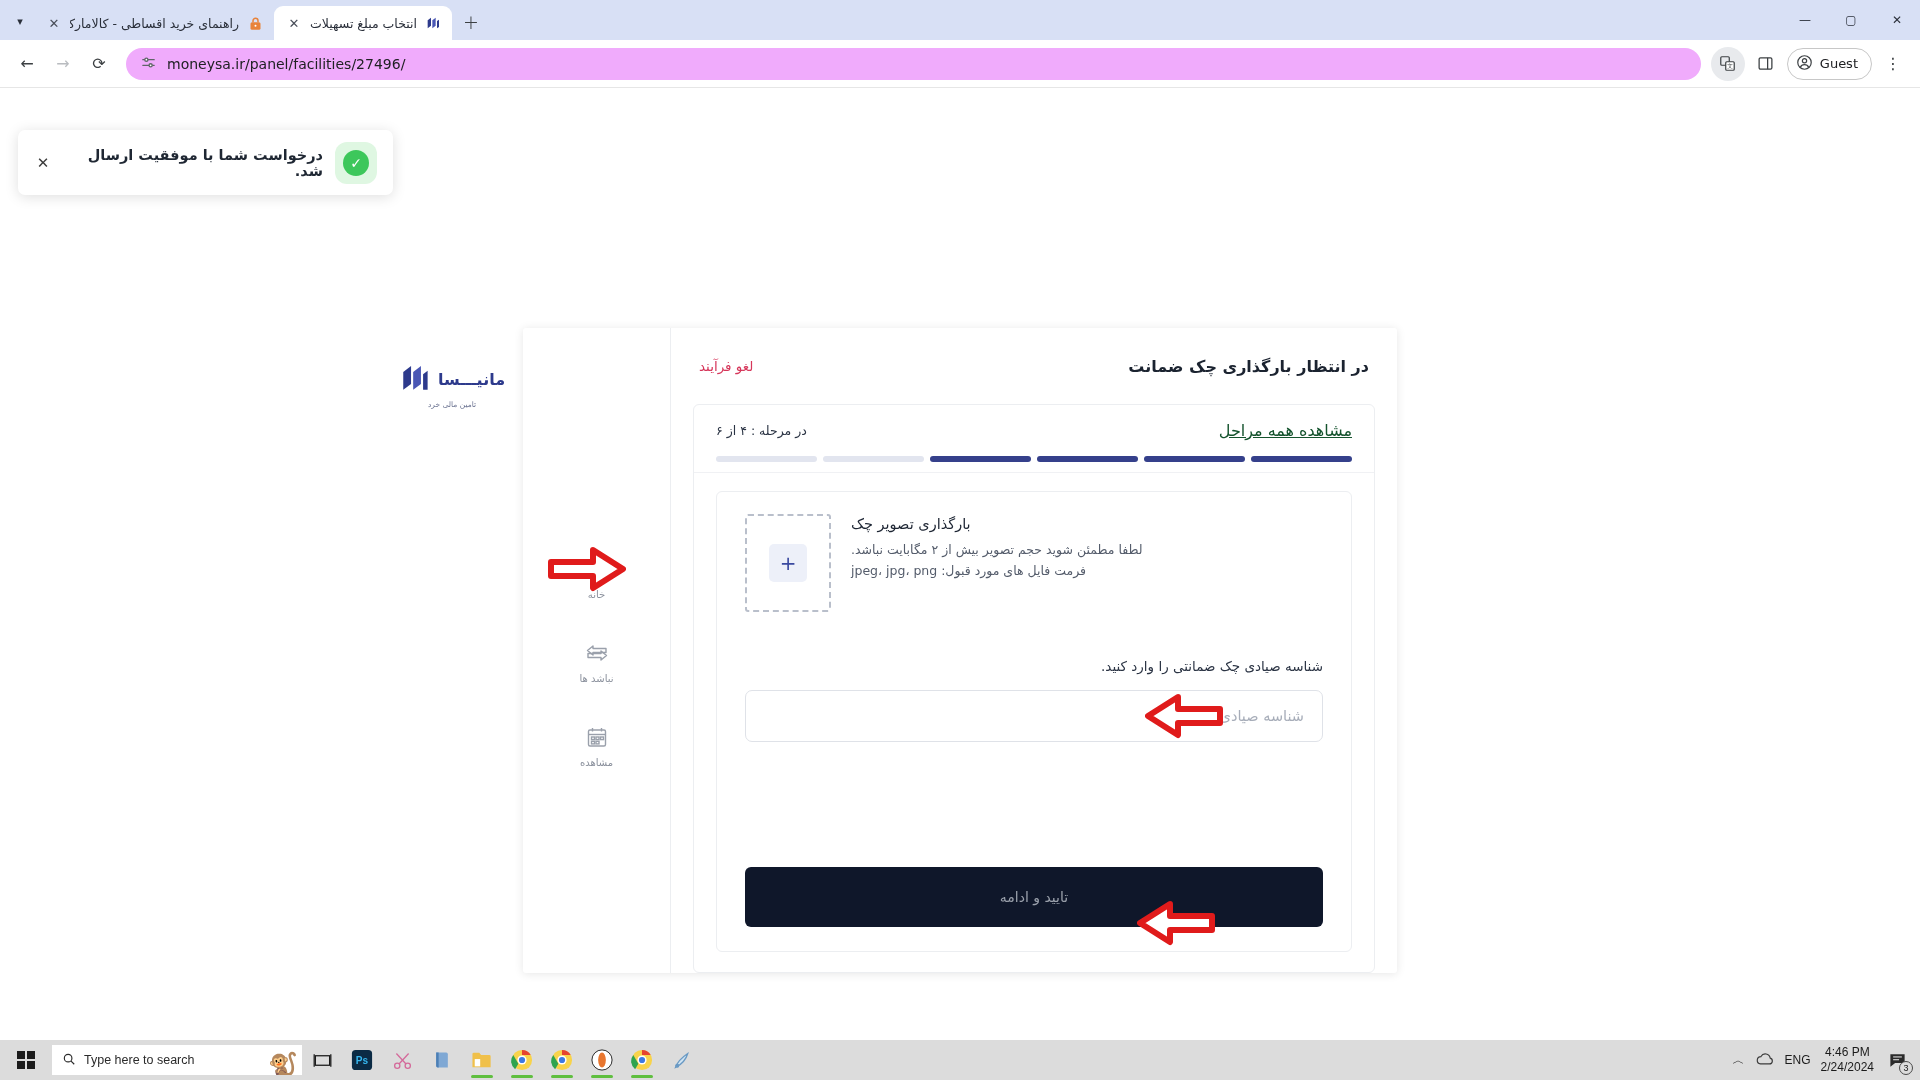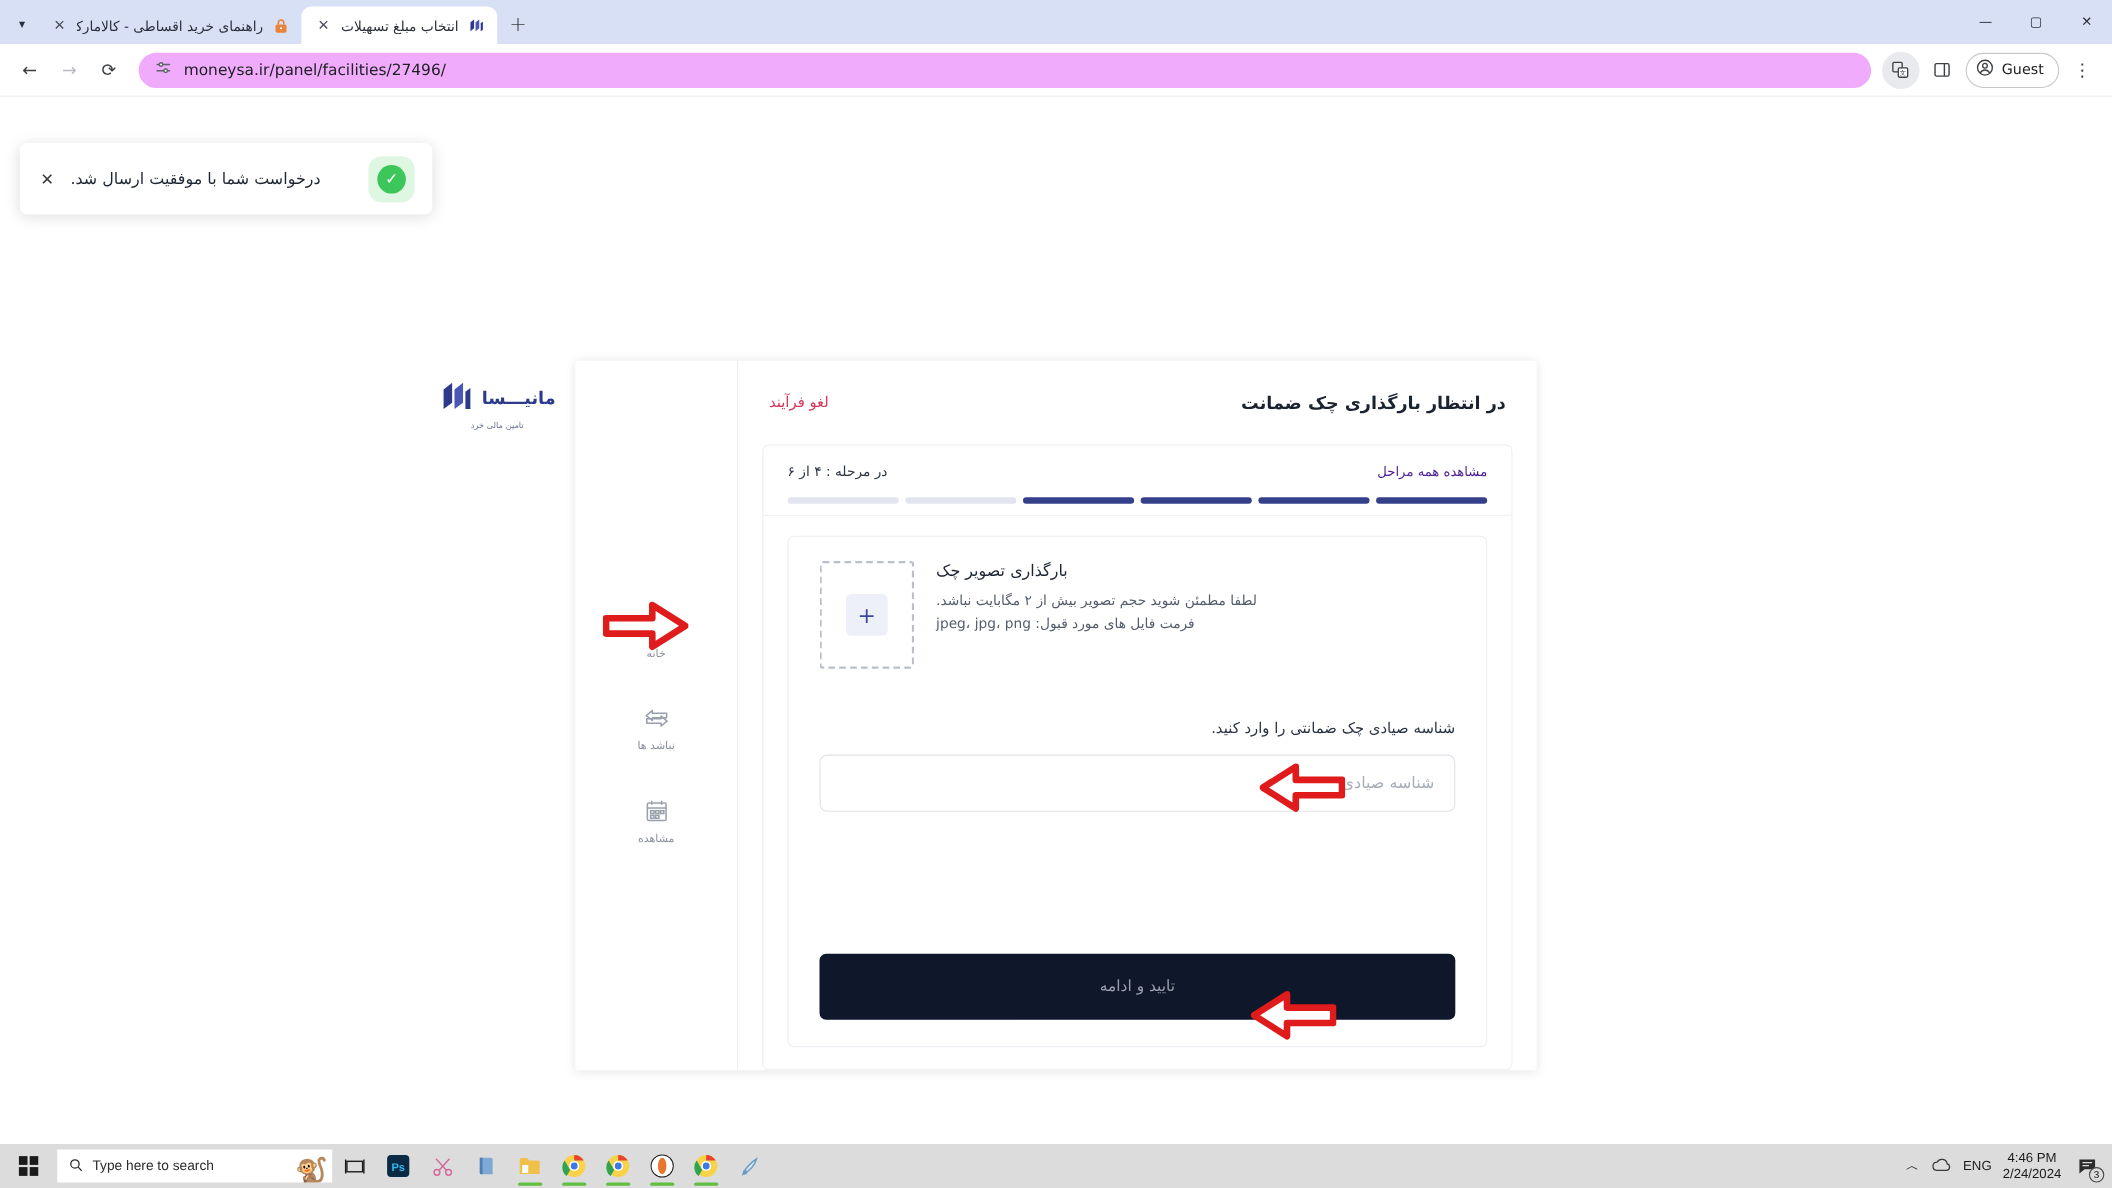--- a/index.html
+++ b/index.html
@@ -62,55 +62,55 @@
   
   .page { flex: 1; background: #ffffff; position: relative; overflow: hidden; }
 
   
   .toast {
     position: absolute; left: 18px; top: 42px; width: 375px; height: 65px;
     background: #ffffff; border-radius: 7px; box-shadow: 0 2px 14px rgba(0,0,0,0.13);
     display: flex; align-items: center; direction: ltr; padding: 0 16px; gap: 12px;
   }
   .toast-close { font-size: 15px; color: #3b3b3b; width: 18px; text-align: center; }
-  .toast-msg { flex: 1; text-align: left; font-size: 14.5px; color: #1f2733; direction: rtl; font-weight: 400; }
+  .toast-msg { flex: 1; text-align: right; font-size: 14.5px; color: #1f2733; direction: rtl; font-weight: 700; }
   .toast-icon-wrap { width: 42px; height: 42px; border-radius: 12px; background: #dff7e2;
     display: flex; align-items: center; justify-content: center; }
   .toast-icon { width: 26px; height: 26px; border-radius: 50%; background: #3dc75b;
     display: flex; align-items: center; justify-content: center; color: #fff; font-size: 14px; }
 
   
   .card {
     position: absolute; left: 523px; top: 240px; width: 874px; height: 645px;
     background: #ffffff; box-shadow: 0 1px 10px rgba(0,0,0,0.10); border-radius: 3px;
     display: flex; direction: rtl;
   }
   .card-main { flex: 1; display: flex; flex-direction: column; position: relative; }
   .card-rail { width: 148px; border-right: 1px solid #eceef1; display: flex; flex-direction: column;
     align-items: center; padding-top: 228px; gap: 40px; }
 
   .card-head { height: 76px; display: flex; align-items: center; padding: 0 28px; }
   .card-title { font-size: 16px; font-weight: bold; color: #1b2330; }
   .card-head-spacer { flex: 1; }
   .cancel-link { font-size: 13.5px; color: #d6365a; }
 
-  .logo-box { position: absolute; top: 14px; left: -126px; width: 110px; text-align: center; }
+  .logo-box { position: absolute; top: 32px; left: -126px; width: 110px; text-align: center; }
   .logo-row { display: flex; align-items: center; justify-content: center; gap: 5px; direction: rtl; }
   .logo-word { font-size: 16px; font-weight: bold; color: #2d3a8c; letter-spacing: -0.5px; }
   .logo-sub { font-size: 7.5px; color: #6b7391; margin-top: 2px; }
 
   .inner {
     margin: 0 22px; background: #ffffff; border: 1px solid #eceef1; border-radius: 6px;
     flex: 1; display: flex; flex-direction: column;
   }
   .steps-bar { padding: 16px 22px 10px; border-bottom: 1px solid #f0f1f4; }
   .steps-top { display: flex; align-items: center; direction: rtl; }
   .steps-label { font-size: 12.5px; color: #2b3444; }
   .steps-spacer { flex: 1; }
-  .steps-all { font-size: 12px; color: #4c1d95; }
+  .steps-all { font-size: 16px; color: #14532d; text-decoration: underline; }
   .seg-row { display: flex; gap: 6px; margin-top: 16px; direction: rtl; }
   .seg { flex: 1; height: 6px; border-radius: 3px; }
   .seg.done { background: #35408b; }
   .seg.todo { background: #e2e5ef; }
 
   .body-area {
     border: 1px solid #eceef1; border-radius: 6px; margin: 18px 22px 20px;
     flex: 1; display: flex; flex-direction: column; padding: 22px 28px 24px; position: relative;
   }
 

